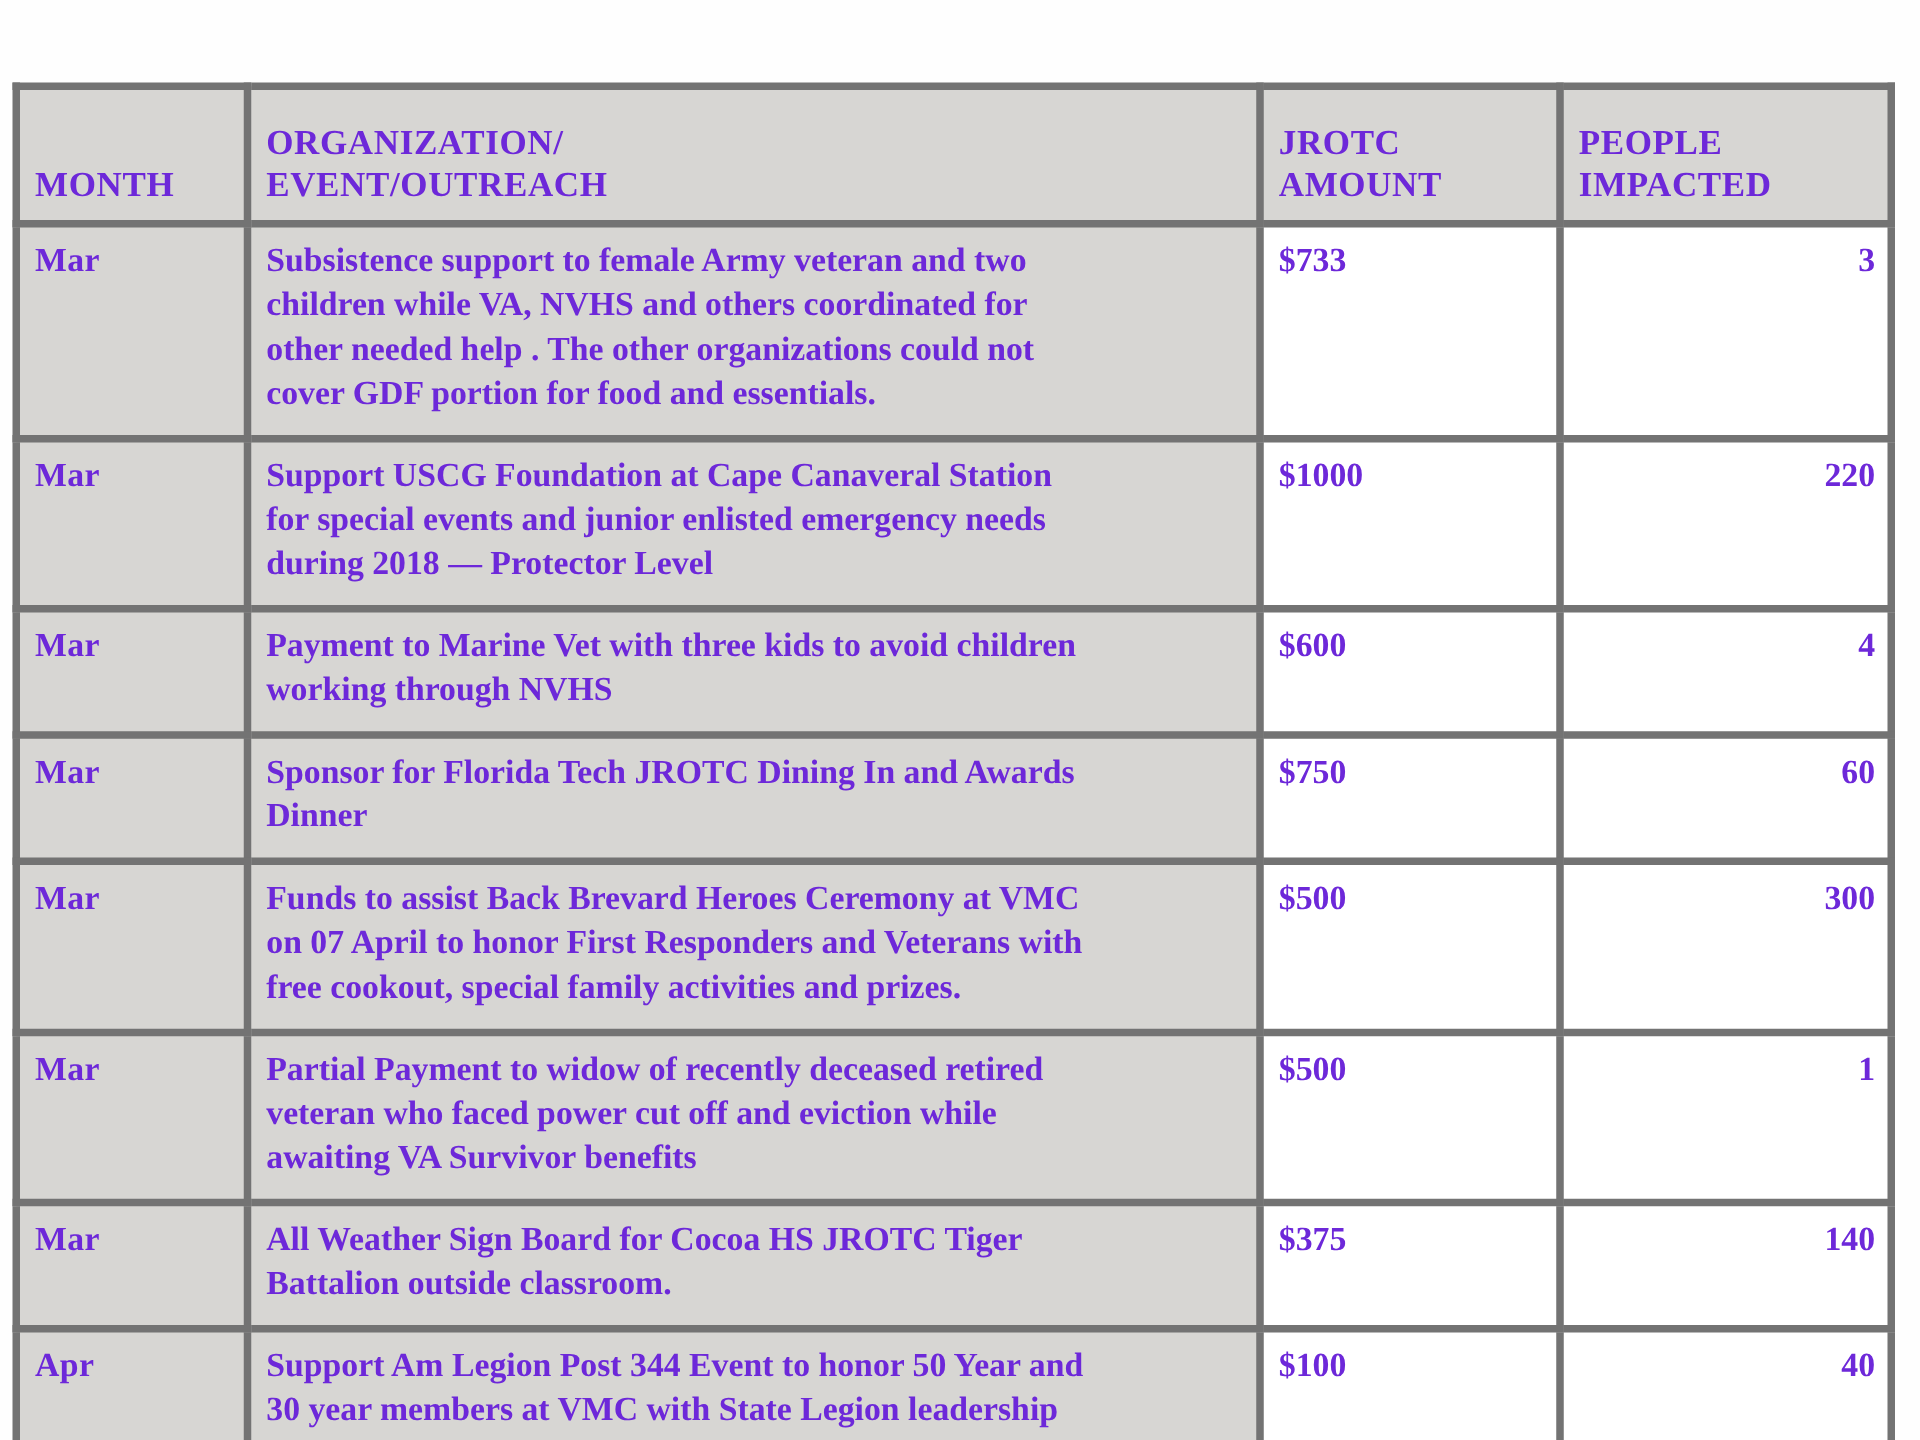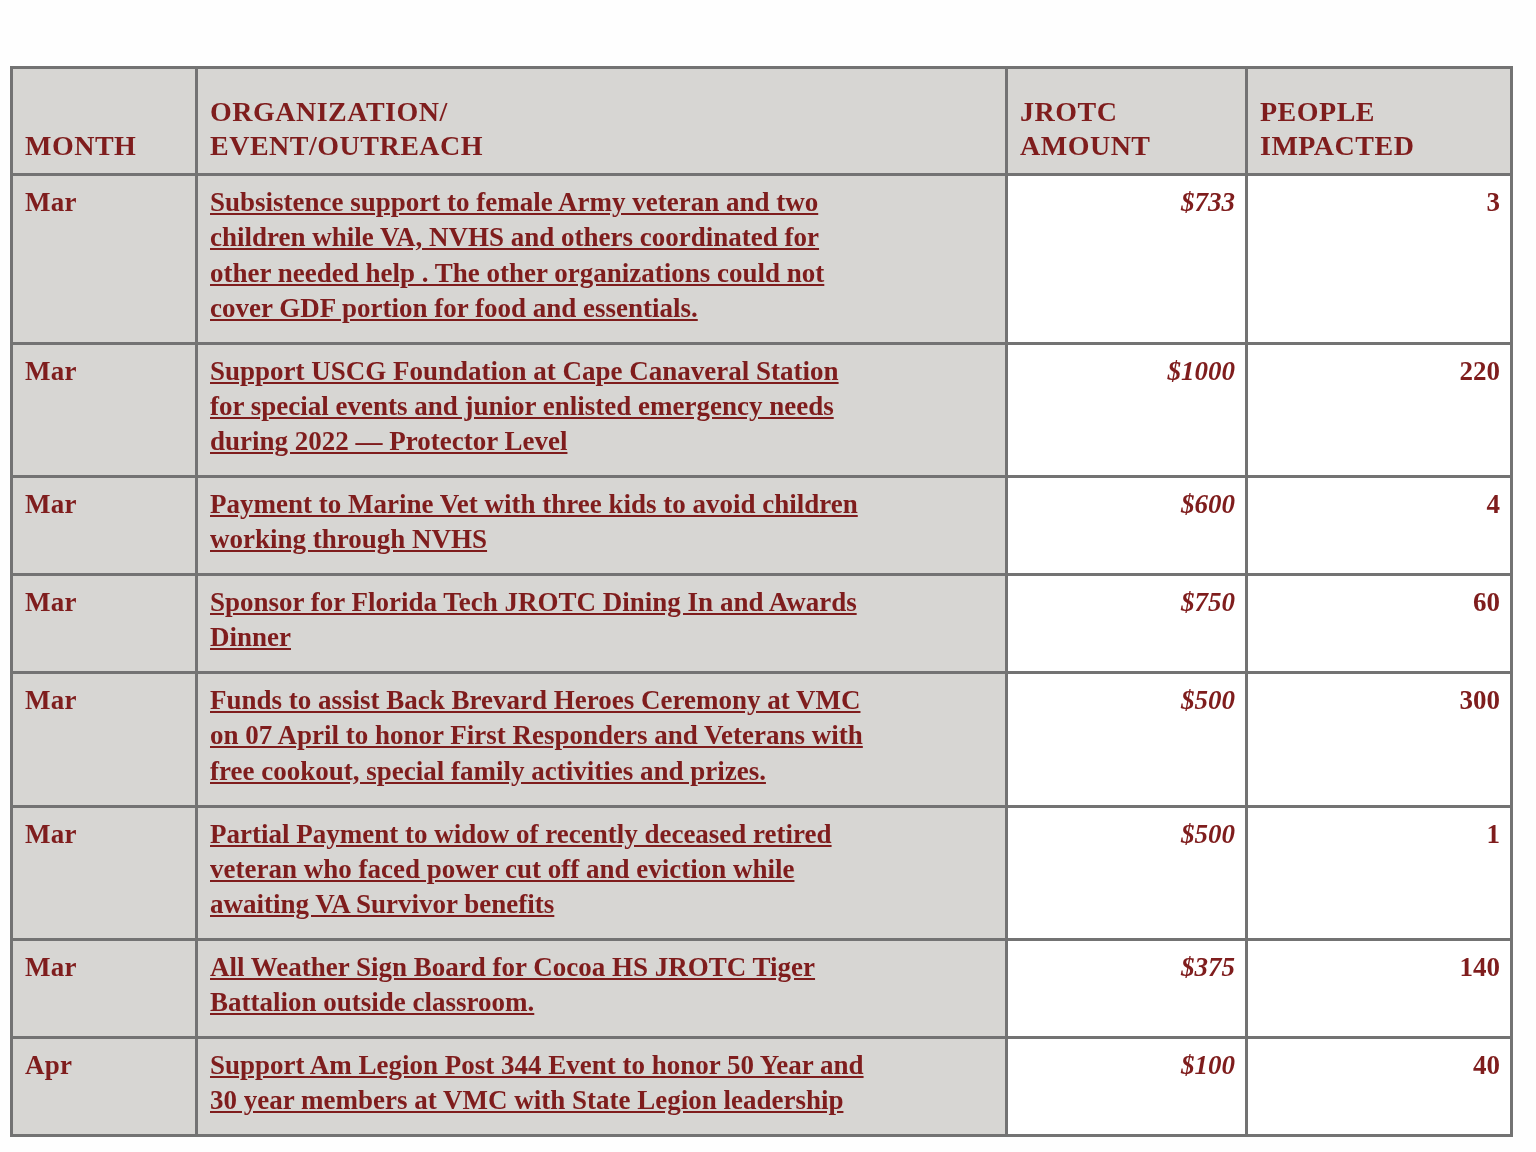--- a/index.html
+++ b/index.html
@@ -18,23 +18,23 @@
   table.grant-table {
     position: absolute;
     left: 10px;
     top: 66px;
     width: 1500px;
     border-collapse: collapse;
     table-layout: fixed;
   }
   table.grant-table th,
   table.grant-table td {
-    border: 3px solid #737373;
+    border: 6px solid #737373;
     font-weight: bold;
-    color: #7f1d1d;
+    color: #6d28d9;
     box-sizing: border-box;
   }
   table.grant-table thead th {
     background: #d7d6d3;
     text-align: left;
     vertical-align: bottom;
     font-size: 28px;
     line-height: 1.22;
     padding: 26px 10px 10px 12px;
     white-space: pre-line;
@@ -48,27 +48,24 @@
   }
   td.shaded {
     background: #d7d6d3;
   }
   td.col-month {
     letter-spacing: 0.3px;
   }
   td.col-desc {
     white-space: pre-line;
     padding-right: 18px;
-    text-decoration: underline;
   }
   td.col-grant {
     background: #ffffff;
-    text-align: right;
     padding-right: 28px;
-    font-style: italic;
   }
   td.col-people {
     background: #ffffff;
     text-align: right;
     padding-right: 16px;
   }
   col.c-month  { width: 185px; }
   col.c-desc   { width: 810px; }
   col.c-grant  { width: 240px; }
   col.c-people { width: 265px; }
@@ -102,21 +99,21 @@
 children while VA, NVHS and others coordinated for
 other needed help .  The other organizations could not
 cover GDF portion for food and essentials.</td>
           <td class="col-grant">$733</td>
           <td class="col-people">3</td>
         </tr>
         <tr>
           <td class="col-month shaded">Mar</td>
           <td class="col-desc shaded">Support USCG Foundation at Cape Canaveral Station
 for special events and junior enlisted emergency needs
-during 2022 — Protector Level</td>
+during 2018 — Protector Level</td>
           <td class="col-grant">$1000</td>
           <td class="col-people">220</td>
         </tr>
         <tr>
           <td class="col-month shaded">Mar</td>
           <td class="col-desc shaded">Payment to Marine Vet with three kids to avoid children
 working through NVHS</td>
           <td class="col-grant">$600</td>
           <td class="col-people">4</td>
         </tr>

